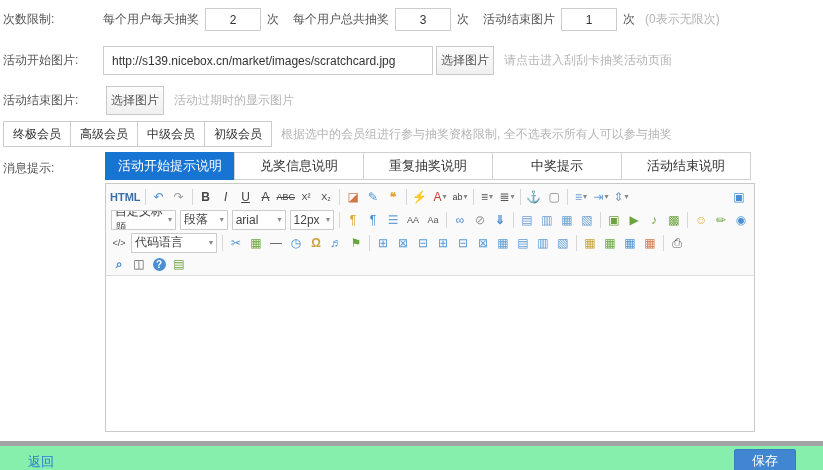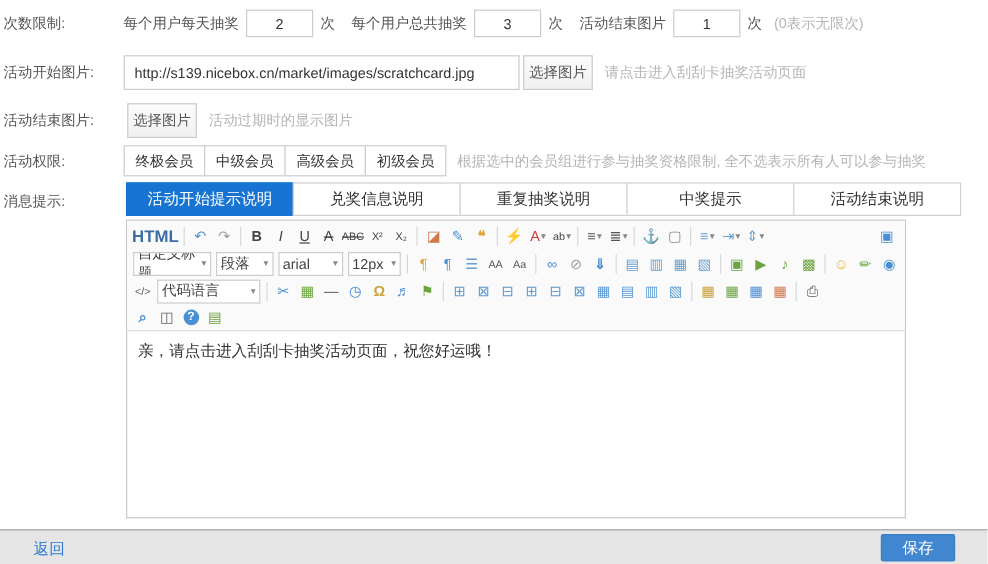--- a/index.html
+++ b/index.html
@@ -39,21 +39,21 @@
   .row-permission { top: 121px; }
   .member-btn {
     height: 26px; padding: 0 9px; border: 1px solid #ccc; background: #fff;
     color: #333; font-size: 12px; margin-right: -1px; cursor: pointer; font-family: inherit;
   }
 
   .row-message-label { top: 160px; }
 
   .tabs { position: absolute; left: 105px; top: 152px; display: flex; }
   .tab {
-    width: 140px; height: 28px; line-height: 26px; text-align: center;
+    width: 130px; height: 28px; line-height: 26px; text-align: center;
     border: 1px solid #d0d0d0; margin-left: -1px; background: #fff; color: #333;
     font-size: 13px; cursor: pointer; white-space: nowrap; overflow: hidden;
   }
   .tab:first-child { margin-left: 0; }
   .tab.active { background: #1874d2; border-color: #1874d2; color: #fff; }
 
   .editor {
     position: absolute; left: 105px; top: 183px; width: 650px; height: 249px;
     border: 1px solid #c9c9c9; background: #fff;
   }
@@ -73,21 +73,21 @@
     display: inline-flex; align-items: center; justify-content: space-between;
     height: 20px; border: 1px solid #ccc; background: #fff; margin: 0 2px;
     padding: 0 3px; font-size: 12px; color: #444; cursor: pointer; overflow: hidden;
   }
   .tb-select i { font-style: normal; }
   .tb-select .arr { font-size: 8px; color: #888; margin-left: 2px; }
   .editor-body { padding: 8px 9px; font-size: 13px; color: #333; height: 155px; cursor: text; }
 
   .footer {
     position: absolute; left: 0; top: 441px; width: 823px; height: 29px;
-    border-top: 1px solid #a3a3a3; background: #e5e5e5;
+    border-top: 5px solid #a3a3a3; background: #86efac;
   }
   .back-link { position: absolute; left: 28px; top: 7px; color: #2f7bd0; font-size: 13px; cursor: pointer; }
   .save-btn {
     position: absolute; right: 27px; top: 3px; width: 62px; height: 23px;
     background: #4086d0; border: 1px solid #3a7cc4; color: #fff; font-size: 13px;
     border-radius: 2px; cursor: pointer; font-family: inherit;
   }
 </style>
 </head>
 <body>
@@ -113,45 +113,44 @@
   <span class="hint">请点击进入刮刮卡抽奖活动页面</span>
 </div>
 
 <div class="row row-end-image">
   <span class="flabel">活动结束图片:</span>
   <button class="pick-btn">选择图片</button>
   <span class="hint">活动过期时的显示图片</span>
 </div>
 
 <div class="row row-permission">
-  <span class="flabel">活动权限:</span>
   <button class="member-btn">终极会员</button>
+  <button class="member-btn">高级会员</button>
   <button class="member-btn">中级会员</button>
-  <button class="member-btn">高级会员</button>
   <button class="member-btn">初级会员</button>
   <span class="hint">根据选中的会员组进行参与抽奖资格限制, 全不选表示所有人可以参与抽奖</span>
 </div>
 
 <div class="row row-message-label">
   <span class="flabel">消息提示:</span>
 </div>
 
 <div class="tabs">
   <div class="tab active">活动开始提示说明</div>
   <div class="tab">兑奖信息说明</div>
   <div class="tab">重复抽奖说明</div>
   <div class="tab">中奖提示</div>
   <div class="tab">活动结束说明</div>
 </div>
 
 <div class="editor">
   <div class="toolbar">
     <div class="tb-row">
         <span class="tb-btn">
-          <i style="color: rgb(58, 110, 165); font-weight: bold; font-size: 14px;">HTML</i>
+          <i style="color: rgb(58, 110, 165); font-weight: bold; font-size: 11px;">HTML</i>
         </span>
         <span class="tb-sep"></span>
         <span class="tb-btn">
           <i style="color: rgb(74, 143, 211);">↶</i>
         </span>
         <span class="tb-btn">
           <i style="color: rgb(154, 154, 154);">↷</i>
         </span>
         <span class="tb-sep"></span>
         <span class="tb-btn">
@@ -397,19 +396,18 @@
           <i style="color: rgb(102, 102, 102);">◫</i>
         </span>
         <span class="tb-btn">
           <i style="color: rgb(255, 255, 255); font-weight: bold; font-size: 10px; background: rgb(74, 143, 211); border-radius: 50%; width: 13px; height: 13px; line-height: 13px; text-align: center; display: inline-block;">?</i>
         </span>
         <span class="tb-btn">
           <i style="color: rgb(107, 164, 62);">▤</i>
         </span>
       </div>
   </div>
-  <div class="editor-body">亲，请点击进入刮刮卡抽奖活动页面，祝您好运哦！</div>
 </div>
 
 <div class="footer">
   <span class="back-link">返回</span>
   <button class="save-btn">保存</button>
 </div>
 
 </body></html>

